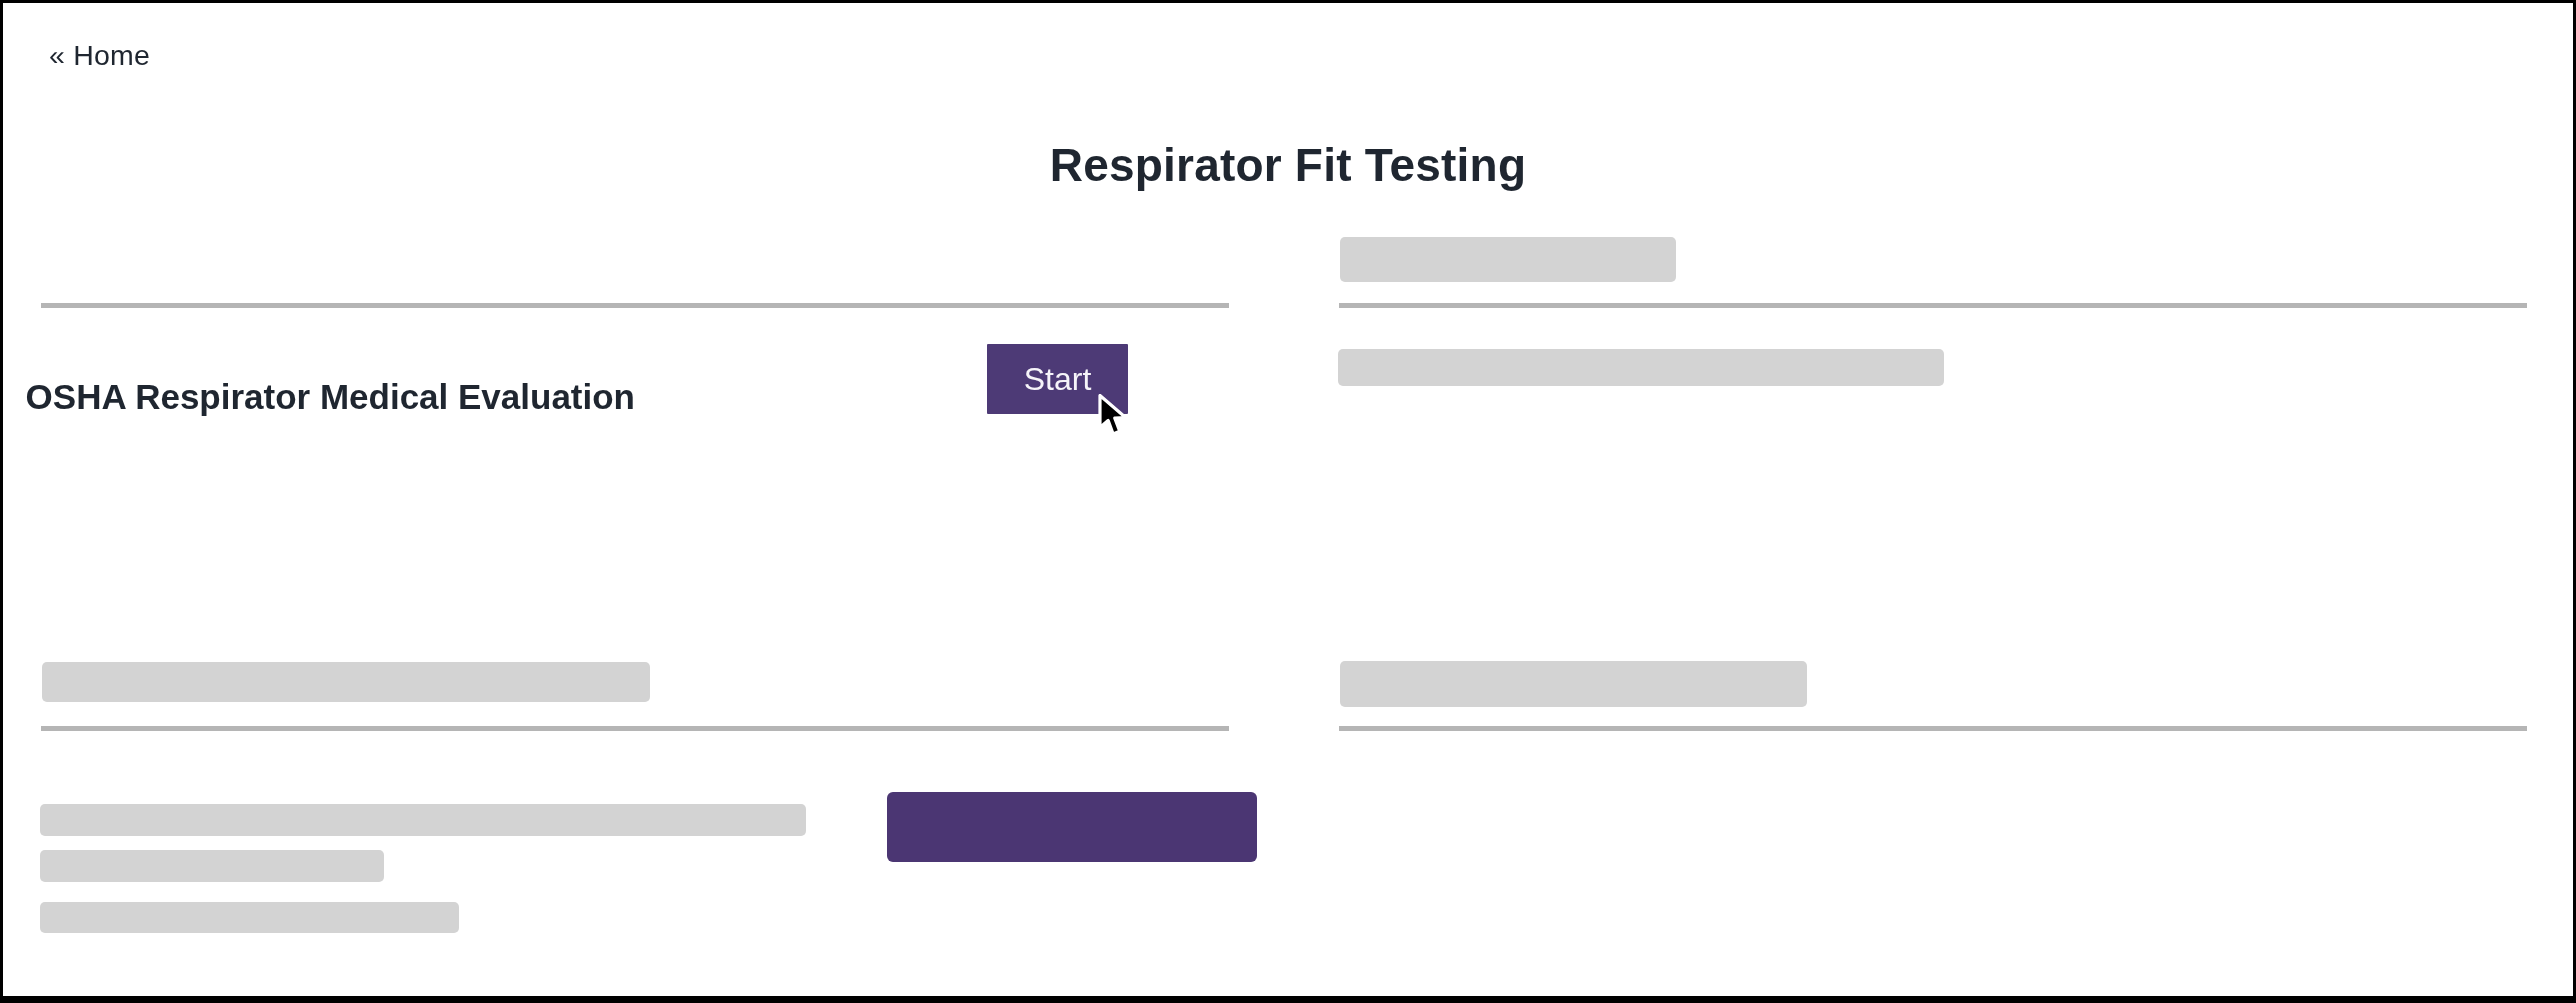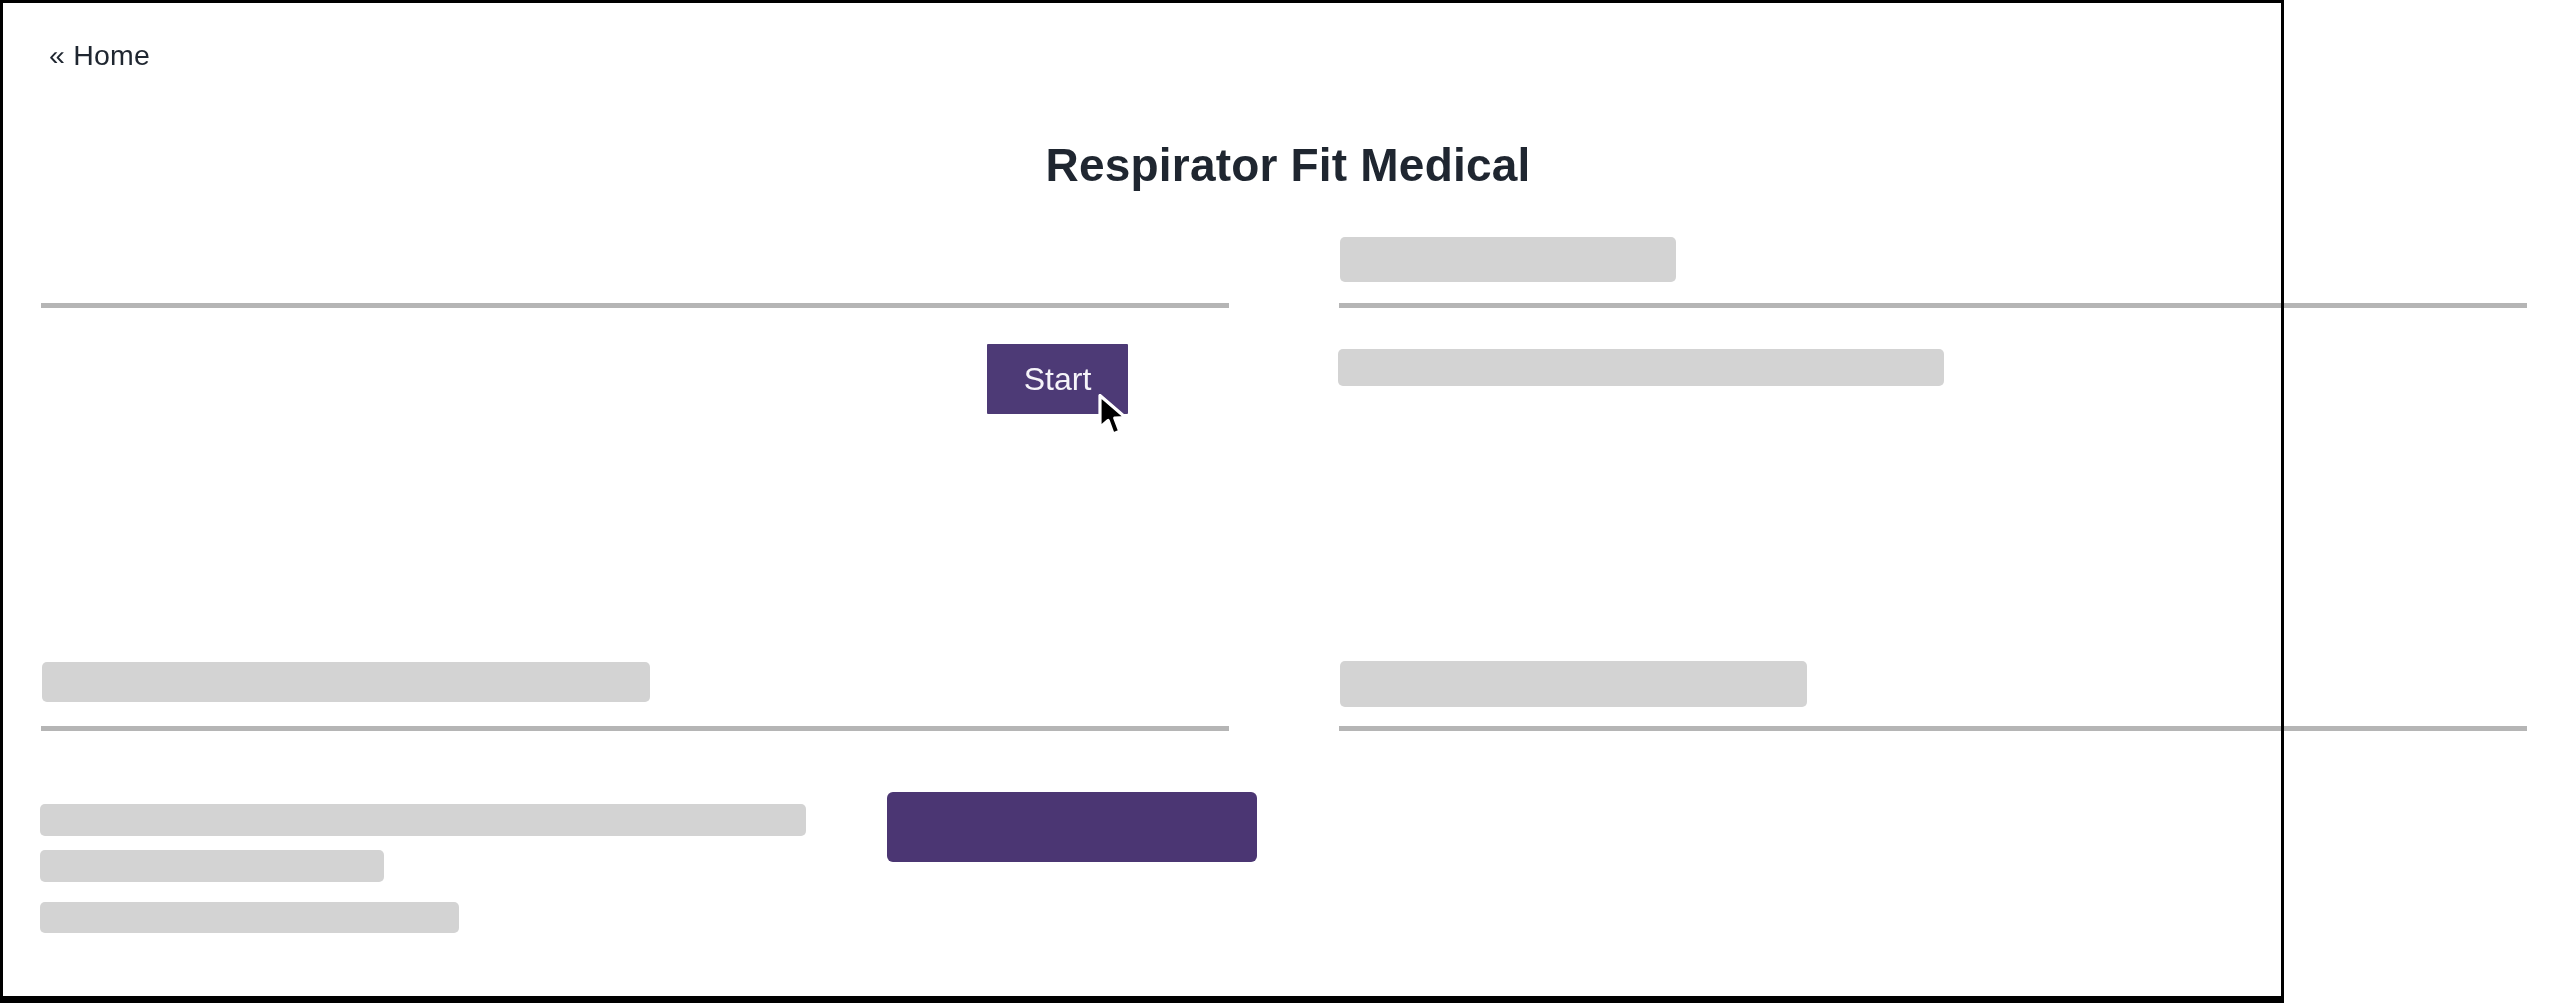--- a/index.html
+++ b/index.html
@@ -5,21 +5,21 @@
   * { margin: 0; padding: 0; box-sizing: border-box; }
   html, body { background: #ffffff; }
   body {
     font-family: "Liberation Sans", sans-serif;
     width: 2576px; height: 1004px;
     position: relative;
     overflow: hidden;
   }
   .stage {
     position: absolute; left: 0; top: 0;
-    width: 2284px; height: 1004px;
+    width: 2576px; height: 1004px;
     background: #ffffff;
   }
   .frame {
     position: absolute; inset: 0;
     border-style: solid; border-color: #000000;
     border-width: 3.9px 3.9px 8.9px 3.9px;
     pointer-events: none; z-index: 50;
   }
 
   .home-link {
@@ -85,24 +85,25 @@
     width: 41px; height: 45px; z-index: 60; pointer-events: none;
   }
 </style>
 </head>
 <body>
 
 <div class="stage">
 
   <a class="home-link">« Home</a>
 
-  <h1 class="page-title">Respirator Fit Medical</h1>
+  <h1 class="page-title">Respirator Fit Testing</h1>
 
   <div class="divider div-l1"></div>
 
+  <span class="item-label">OSHA Respirator Medical Evaluation</span>
   <button class="start-btn">Start</button>
 
   <div class="ph ph-r-head1"></div>
   <div class="divider div-r1"></div>
   <div class="ph ph-r-line1"></div>
 
   <div class="ph ph-l-head2"></div>
   <div class="divider div-l2"></div>
   <div class="ph ph-l-lineA"></div>
   <div class="ph ph-l-lineB"></div>

